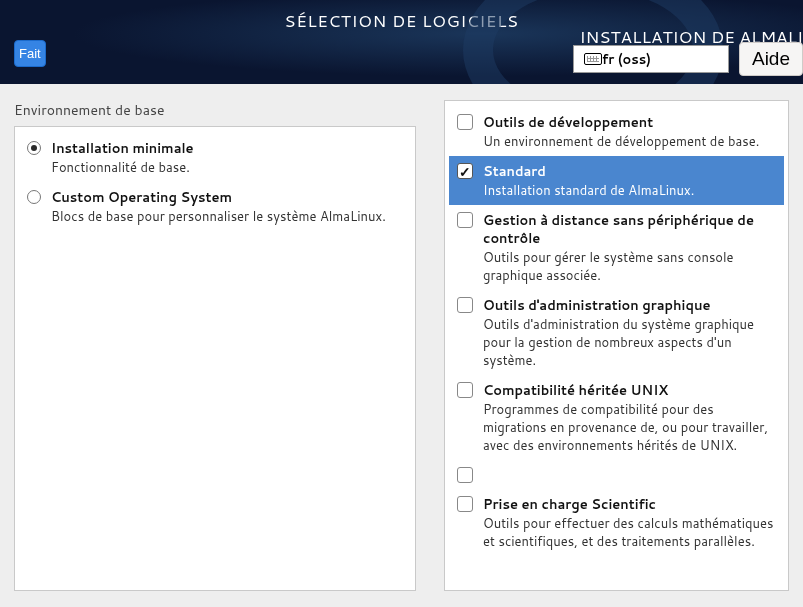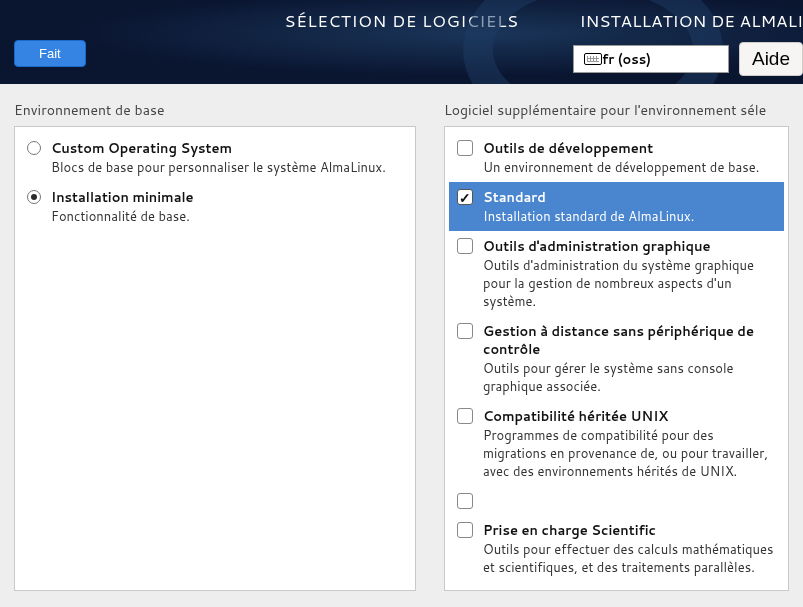--- a/index.html
+++ b/index.html
@@ -33,32 +33,32 @@
 }
 .header-title {
   font-size: 17px;
   font-weight: 400;
   letter-spacing: 0.5px;
   text-align: center;
 }
 .header-right-title {
   position: absolute;
   right: 0;
-  top: 8px;
+  top: 24px;
   font-size: 17px;
   font-weight: 300;
   padding-right: 0;
 }
 .done-btn {
   margin-top: 8px;
   background: #3584e4;
   color: #fff;
   border: 1px solid #1b6acb;
   border-radius: 4px;
-  padding: 5px 24px;
+  padding: 5px 4px;
   font-size: 13px;
   cursor: pointer;
 }
 .header-right-controls {
   position: absolute;
   right: 0;
   top: 42px;
   display: flex;
   gap: 10px;
   align-items: center;
@@ -209,70 +209,69 @@
     <button class="help-btn">Aide</button>
   </div>
 </div>
 
 <div class="content">
 
   <div class="col col-left">
     <div class="col-heading">Environnement de base</div>
     <div class="list-box" id="env-list">
         <div class="env-item">
+          <div class="radio checked"></div>
+          <div class="text">
+            <div class="item-title">Installation minimale</div>
+            <div class="item-desc">Fonctionnalité de base.</div>
+          </div>
+        </div>
+        <div class="env-item">
           <div class="radio"></div>
           <div class="text">
             <div class="item-title">Custom Operating System</div>
             <div class="item-desc">Blocs de base pour personnaliser le système AlmaLinux.</div>
           </div>
         </div>
-        <div class="env-item">
-          <div class="radio checked"></div>
-          <div class="text">
-            <div class="item-title">Installation minimale</div>
-            <div class="item-desc">Fonctionnalité de base.</div>
-          </div>
-        </div>
       </div>
   </div>
 
   <div class="col col-right">
-    <div class="col-heading">Logiciel supplémentaire pour l'environnement séle</div>
     <div class="list-box" id="addon-list">
         <div class="addon-item">
           <div class="checkbox"></div>
           <div class="text">
             <div class="item-title">Outils de développement</div>
             <div class="item-desc">Un environnement de développement de base.</div>
           </div>
         </div>
         <div class="addon-item selected">
           <div class="checkbox checked"></div>
           <div class="text">
             <div class="item-title">Standard</div>
             <div class="item-desc">Installation standard de AlmaLinux.</div>
           </div>
         </div>
         <div class="addon-item">
           <div class="checkbox"></div>
           <div class="text">
+            <div class="item-title">Gestion à distance sans périphérique de contrôle</div>
+            <div class="item-desc">Outils pour gérer le système sans console graphique associée.</div>
+          </div>
+        </div>
+        <div class="addon-item">
+          <div class="checkbox"></div>
+          <div class="text">
             <div class="item-title">Outils d'administration graphique</div>
             <div class="item-desc">Outils d'administration du système graphique pour la gestion de nombreux aspects d'un système.</div>
           </div>
         </div>
         <div class="addon-item">
           <div class="checkbox"></div>
           <div class="text">
-            <div class="item-title">Gestion à distance sans périphérique de contrôle</div>
-            <div class="item-desc">Outils pour gérer le système sans console graphique associée.</div>
-          </div>
-        </div>
-        <div class="addon-item">
-          <div class="checkbox"></div>
-          <div class="text">
             <div class="item-title">Compatibilité héritée UNIX</div>
             <div class="item-desc">Programmes de compatibilité pour des migrations en provenance de, ou pour travailler, avec des environnements hérités de UNIX.</div>
           </div>
         </div>
         <div class="addon-item">
           <div class="checkbox"></div>
         </div>
         <div class="addon-item">
           <div class="checkbox"></div>
           <div class="text">

